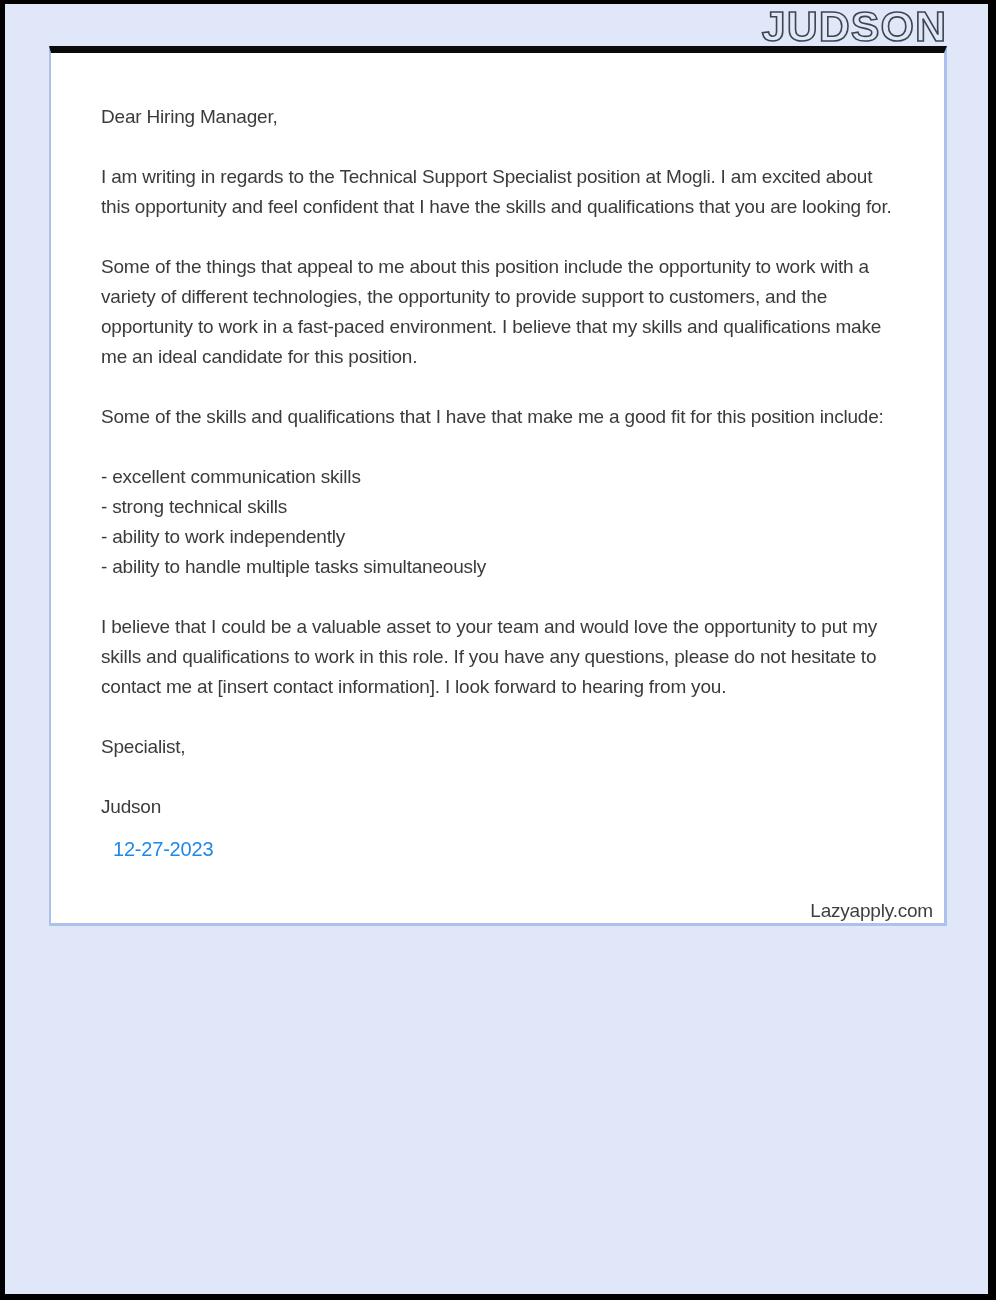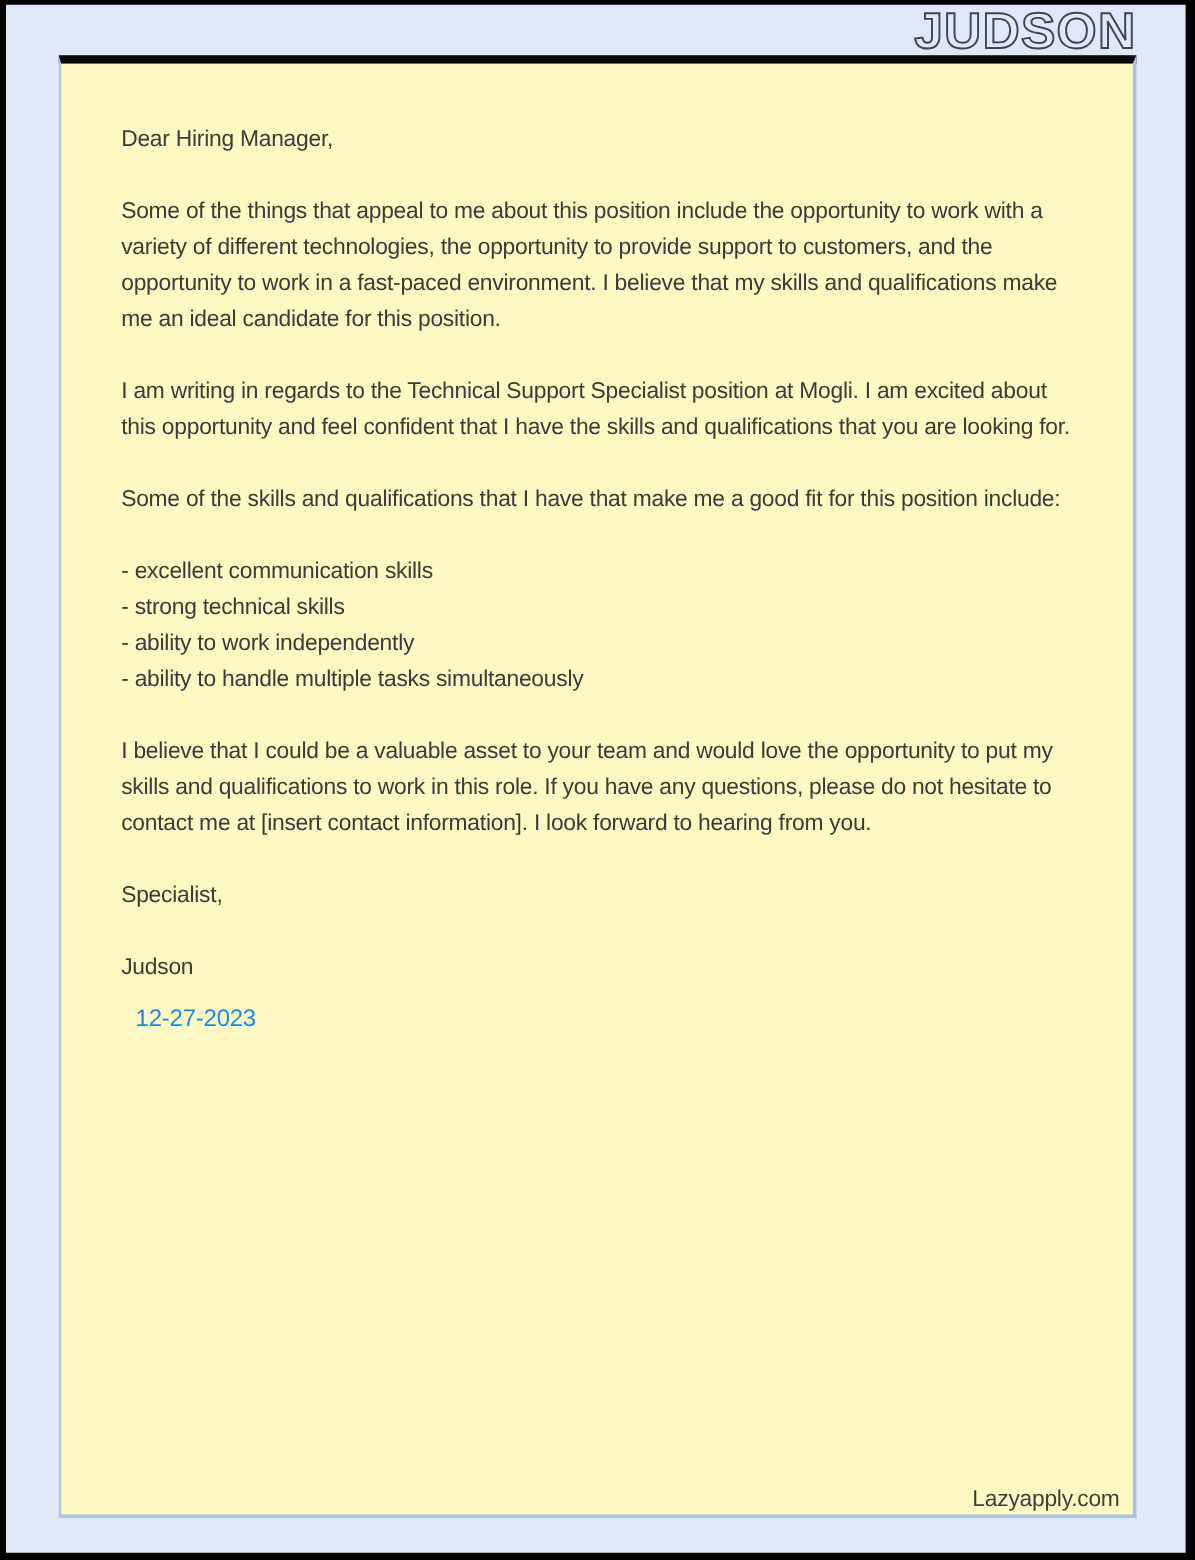--- a/index.html
+++ b/index.html
@@ -34,22 +34,22 @@
     letter-spacing: 1px;
     color: transparent;
     -webkit-text-stroke: 1.6px #3e4550;
     text-shadow: none;
     transform: scaleY(0.98);
   }
   .page {
     position: relative;
     box-sizing: border-box;
     margin: 0 41px 0 44px;
-    height: 1219px;
-    background: #fef9c3;
+    height: 880px;
+    background: #ffffff;
     border-top: 7px solid #0a0a0a;
     border-left: 2px solid #abc3ec;
     border-right: 3px solid #abc3ec;
     border-bottom: 3px solid #abc3ec;
   }
   .content {
     padding: 49px 50px 0 50px;
     font-size: 19px;
     line-height: 30px;
     letter-spacing: -0.2px;
@@ -89,23 +89,23 @@
 
   <div class="letterhead">
     <div class="brand">JUDSON</div>
   </div>
 
   <div class="page">
     <div class="content">
 
       <p>Dear Hiring Manager,</p>
 
+      <p>I am writing in regards to the Technical Support Specialist position at Mogli. I am excited about this opportunity and feel confident that I have the skills and qualifications that you are looking for.</p>
+
       <p>Some of the things that appeal to me about this position include the opportunity to work with a variety of different technologies, the opportunity to provide support to customers, and the opportunity to work in a fast-paced environment. I believe that my skills and qualifications make me an ideal candidate for this position.</p>
-
-      <p>I am writing in regards to the Technical Support Specialist position at Mogli. I am excited about this opportunity and feel confident that I have the skills and qualifications that you are looking for.</p>
 
       <p>Some of the skills and qualifications that I have that make me a good fit for this position include:</p>
 
       <div class="skills">
         <div>- excellent communication skills</div>
         <div>- strong technical skills</div>
         <div>- ability to work independently</div>
         <div>- ability to handle multiple tasks simultaneously</div>
       </div>
 

